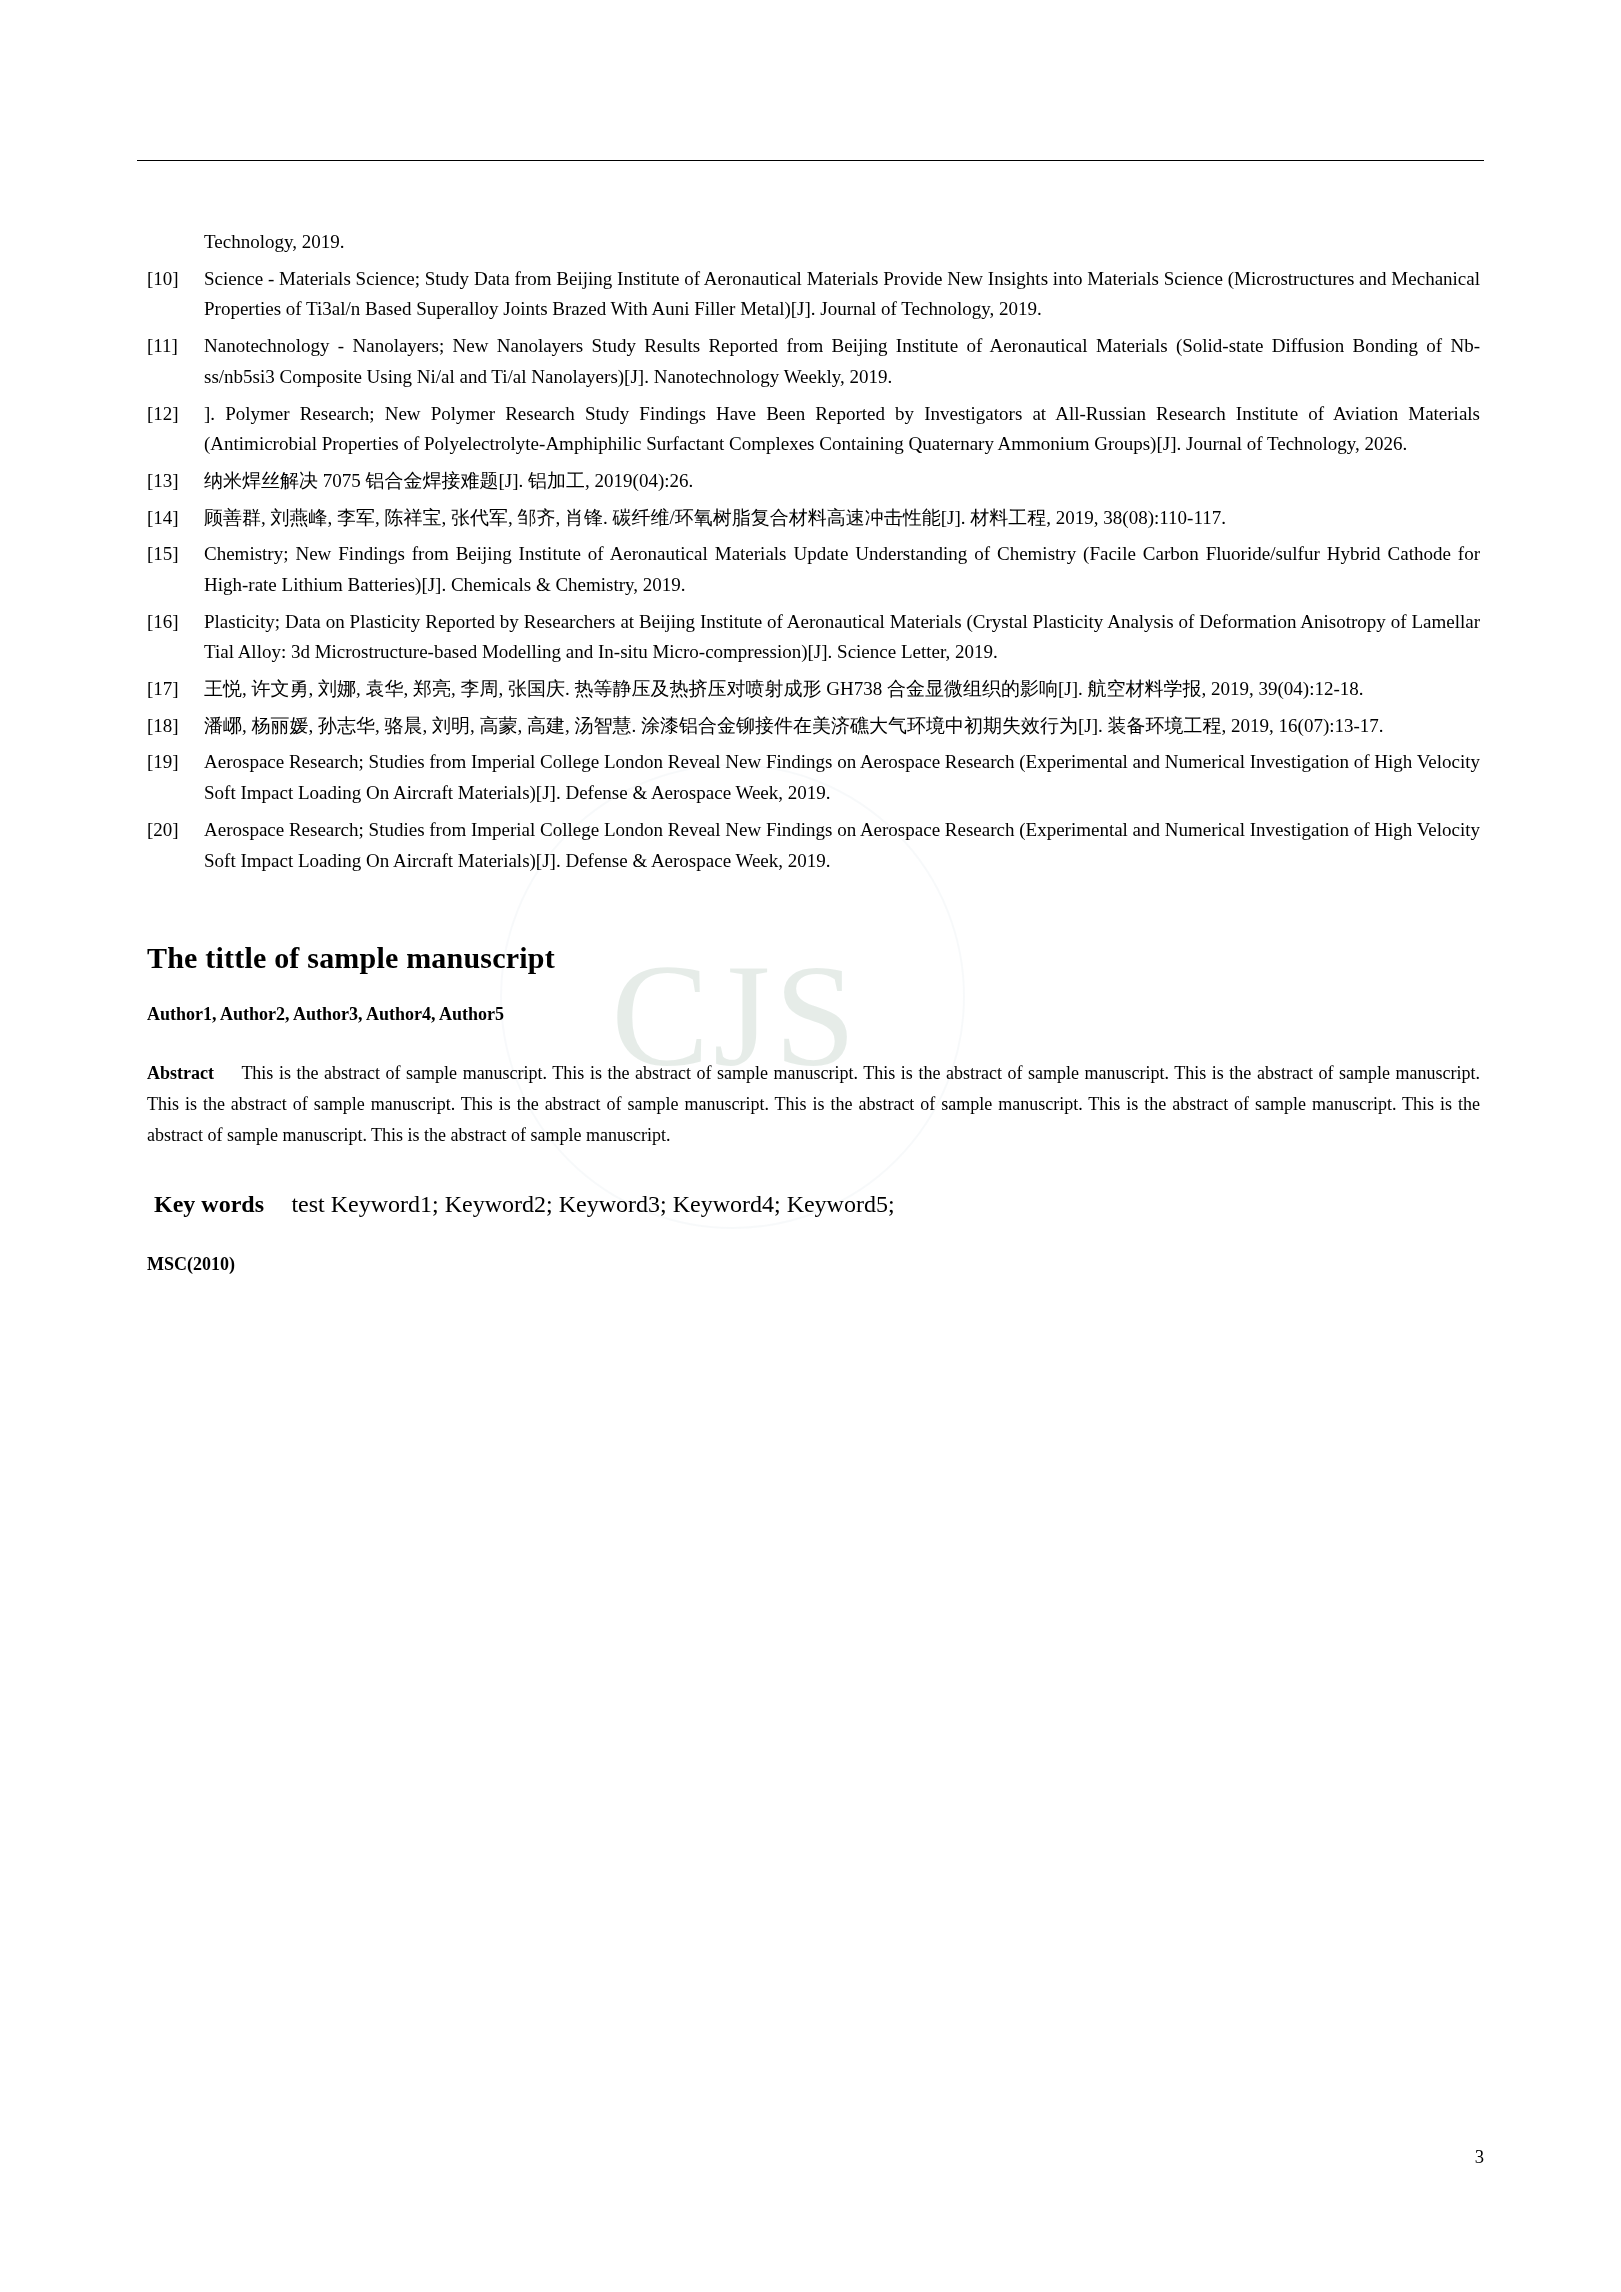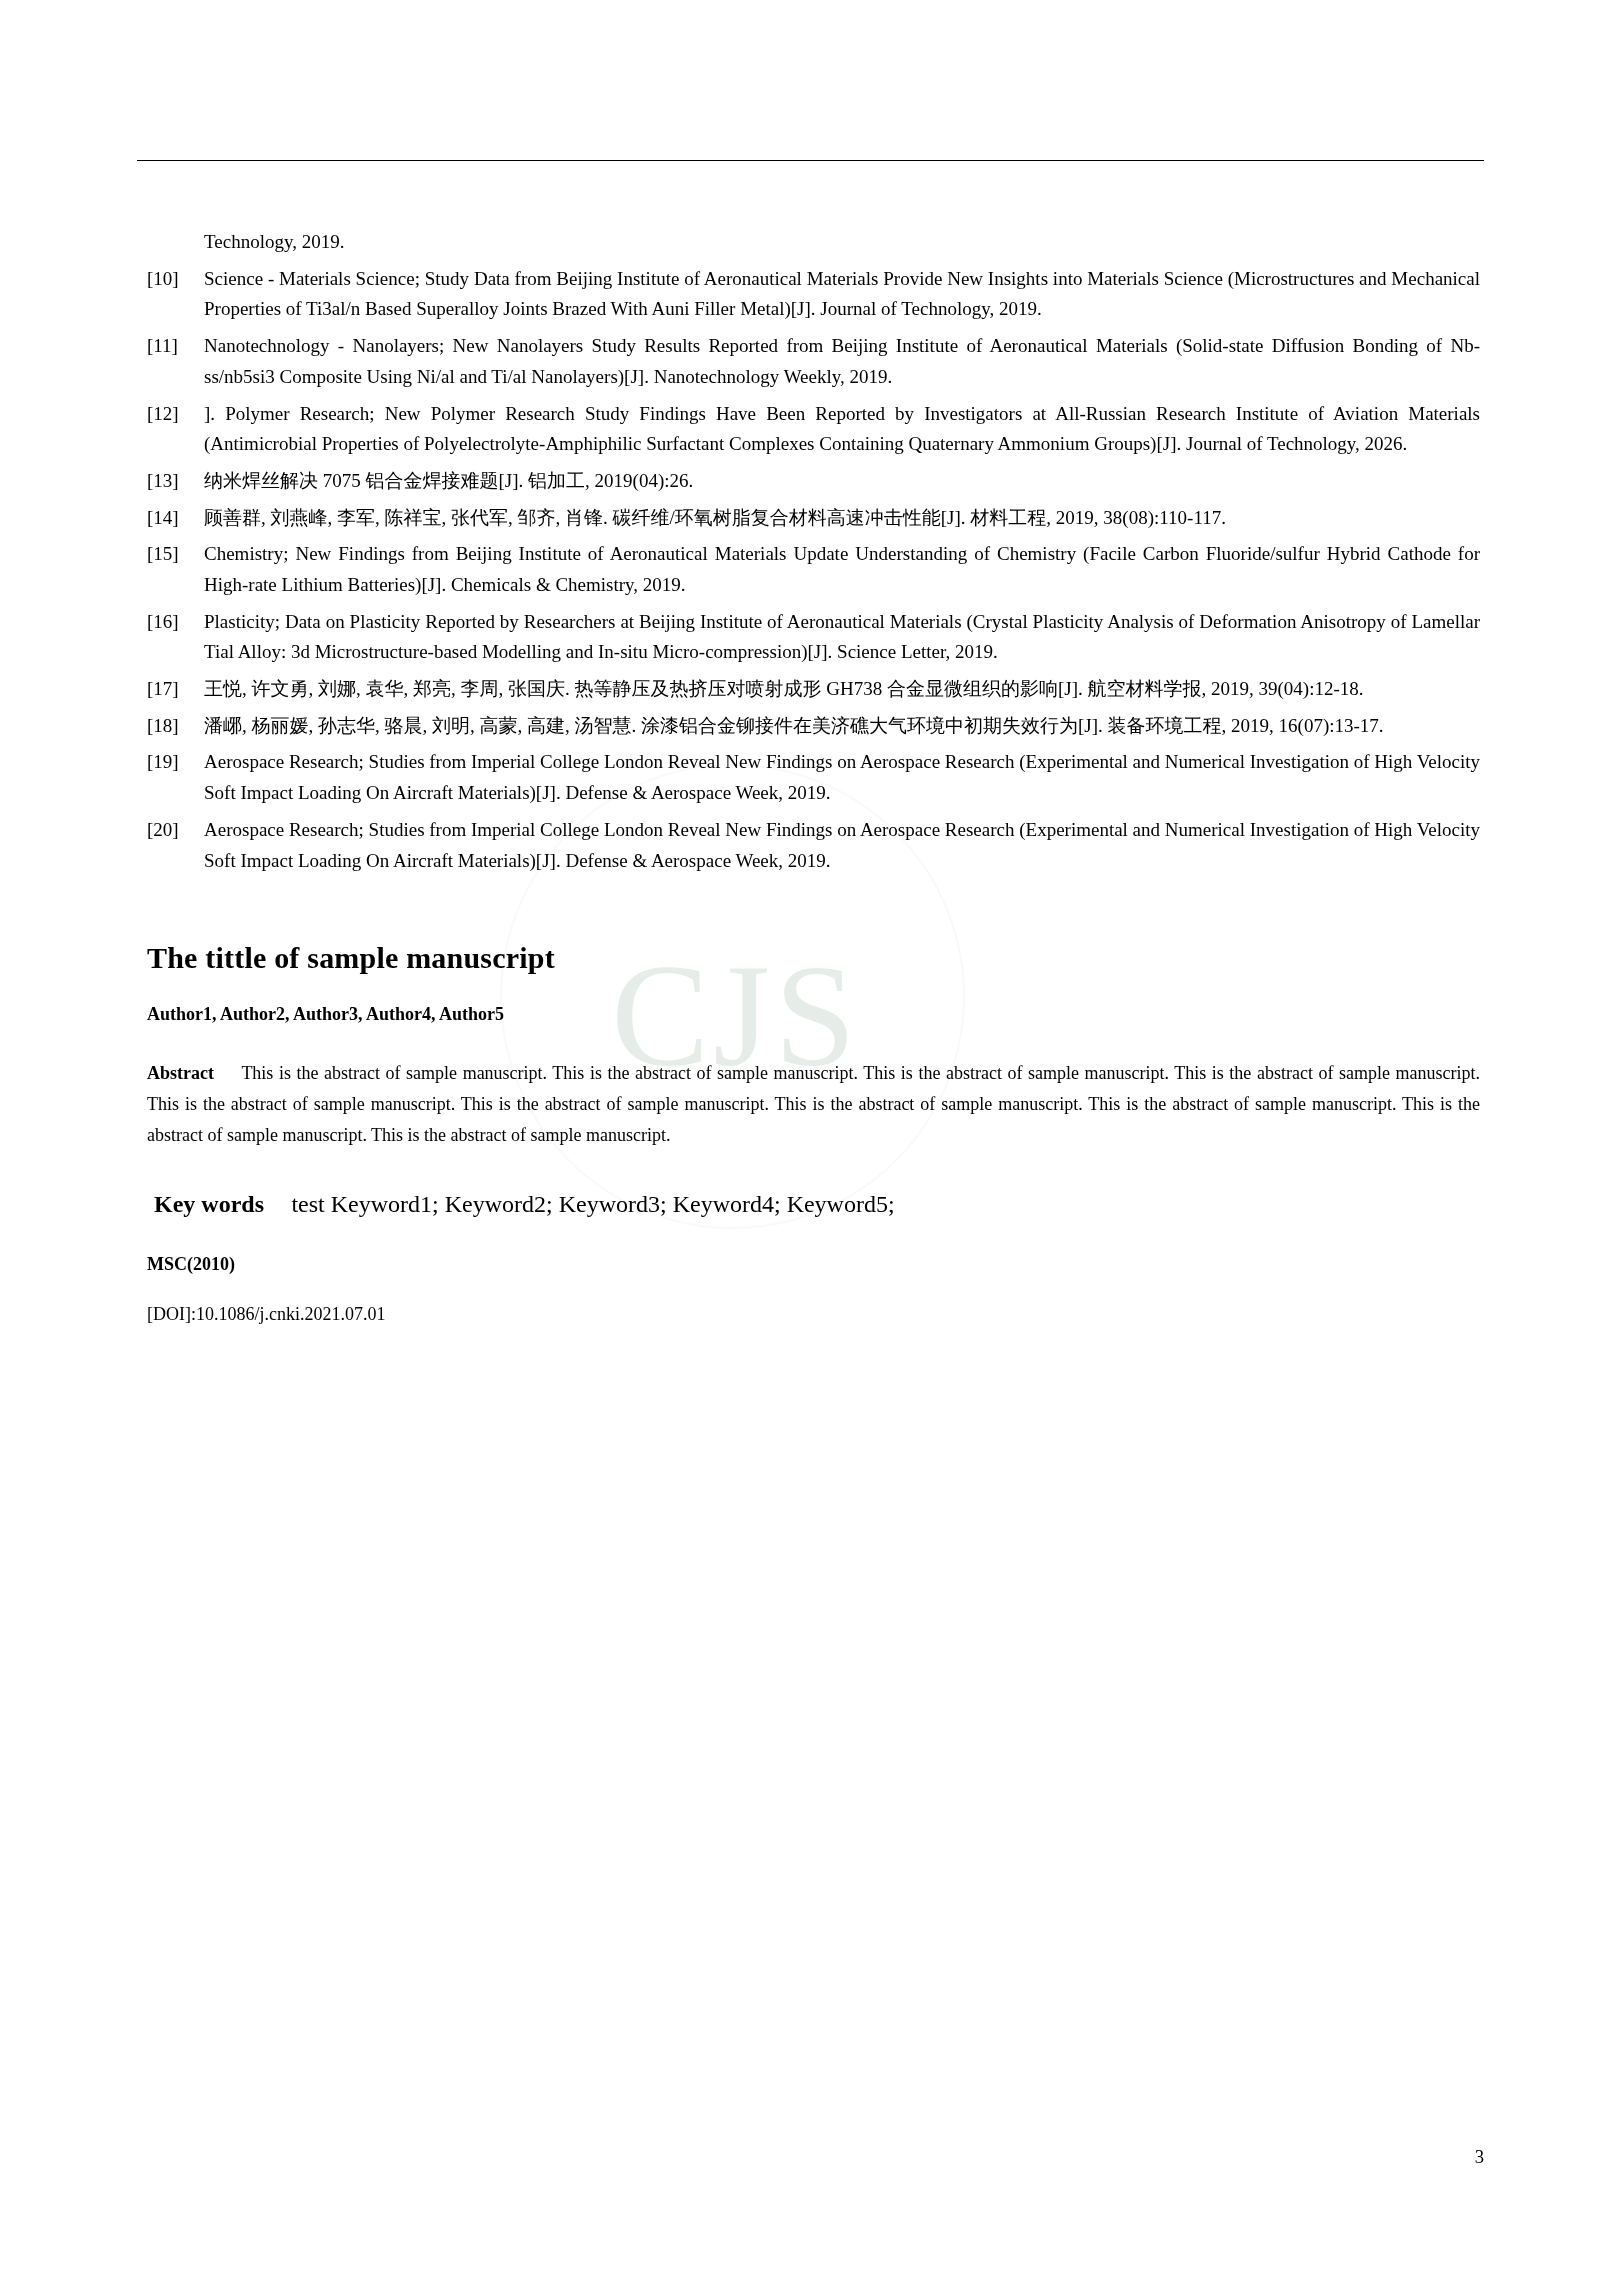--- a/index.html
+++ b/index.html
@@ -224,21 +224,20 @@
       <div class="abstract-block">
         <span class="lbl">Abstract</span><span class="lbl-gap"></span><span>This is the abstract of sample manuscript. This is the abstract of sample manuscript. This is the abstract of sample manuscript. This is the abstract of sample manuscript. This is the abstract of sample manuscript. This is the abstract of sample manuscript. This is the abstract of sample manuscript. This is the abstract of sample manuscript. This is the abstract of sample manuscript. This is the abstract of sample manuscript.</span>
       </div>
 
       <div class="keywords-block">
         <span class="lbl">Key words</span><span class="lbl-gap"></span><span>test Keyword1; Keyword2; Keyword3; Keyword4; Keyword5;</span>
       </div>
 
       <div class="msc-block">MSC(2010)</div>
 
-      <div class="doi-block">[DOI]:10.1086/j.cnki.2021.07.01</div>
     </div>
 
   </div>
 
   <div class="page-number">3</div>
 
 </div>
 
 
 </body></html>

